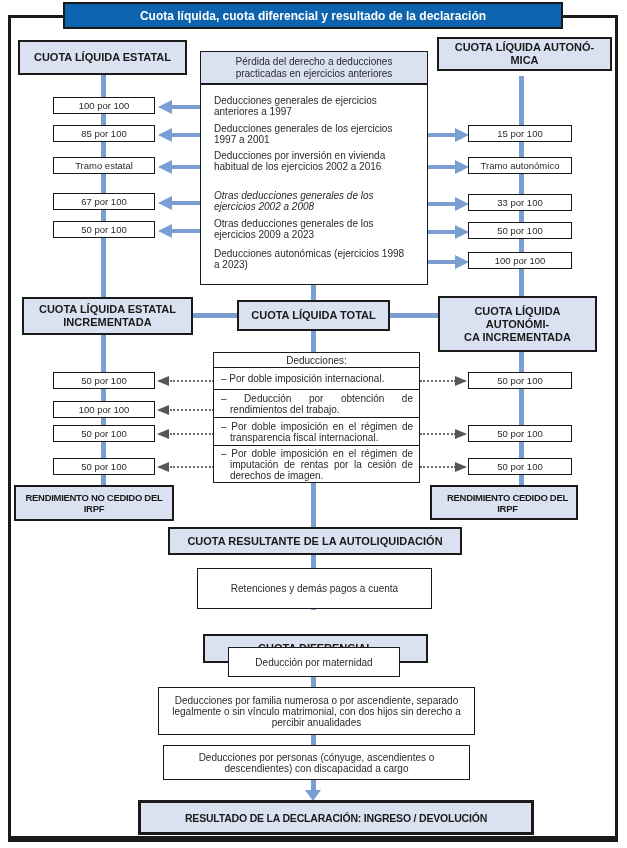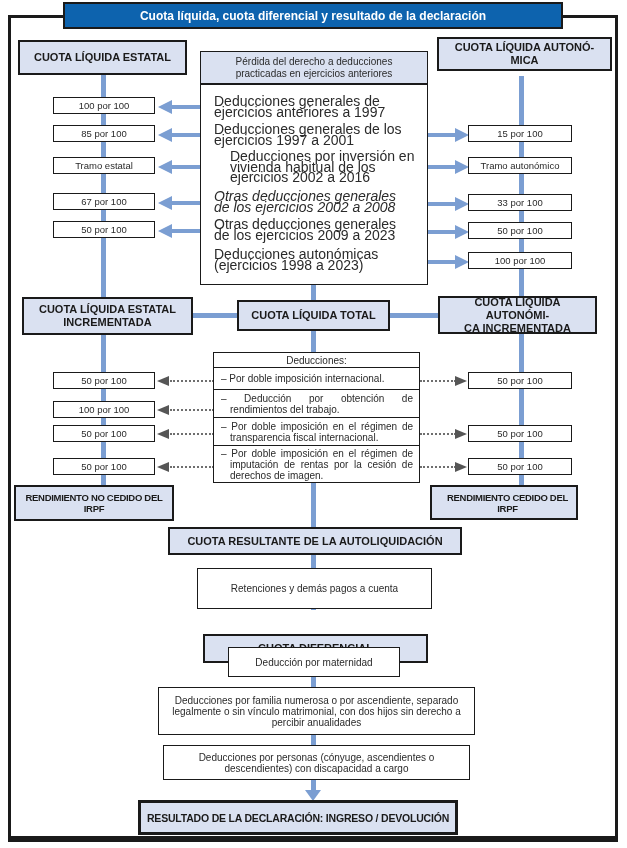--- a/index.html
+++ b/index.html
@@ -42,36 +42,36 @@
   .wbox { position:absolute; background:#fff; border:1.5px solid var(--ink,#1d1d1d);
           color:#2a2a2a; font-size:10px; line-height:11px; z-index:3;
           display:flex; align-items:center; justify-content:center; text-align:center; padding:2px 6px; }
   .rate { position:absolute; width:102px; height:17px; background:#fff; border:1.5px solid var(--ink,#1d1d1d);
           color:#2a2a2a; font-size:9.5px; z-index:3; display:flex; align-items:center; justify-content:center; }
   .perdida { position:absolute; left:200px; top:51px; width:228px; height:33px;
           background:var(--box-bg,#dae1f1); border:1.5px solid var(--ink,#1d1d1d); color:#2a2a2a;
           font-size:10px; line-height:11.5px; z-index:3; display:flex; align-items:center; justify-content:center; text-align:center; padding:2px 8px; }
   .losslist { position:absolute; left:200px; top:84px; width:228px; height:201px;
           background:#fff; border:1.5px solid var(--ink,#1d1d1d); z-index:3; }
-  .lossitem { position:absolute; left:13px; width:197px; color:#2a2a2a; font-size:14px; line-height:10.5px; text-align:left; }
+  .lossitem { position:absolute; left:13px; width:197px; color:#2a2a2a; font-size:10px; line-height:10.5px; text-align:left; }
 
   .dedbox { position:absolute; left:213px; top:352px; width:207px; background:#fff;
           border:1.5px solid var(--ink,#1d1d1d); z-index:3; }
   .dedhdr { height:15px; border-bottom:1.2px solid var(--ink,#1d1d1d); font-size:10px; color:#2a2a2a;
           display:flex; align-items:center; justify-content:center; }
   .dedrow { border-bottom:1.2px solid var(--ink,#1d1d1d); font-size:10px; line-height:11px; color:#2a2a2a;
           text-align:justify; padding:3px 6px 3px 16px; text-indent:-9px; display:flex; align-items:center; }
   .dedrow:last-child { border-bottom:none; }
   .dedrow span { display:block; width:100%; }
 
   .rend { position:absolute; background:var(--box-bg,#dae1f1); border:2px solid var(--ink,#1a1a1a);
           color:#1a1a1a; font-weight:bold; font-size:9.5px; letter-spacing:-0.3px; z-index:3;
           display:flex; align-items:center; justify-content:center; text-align:center; }
 
-  .result { position:absolute; left:138px; top:800px; width:320px; height:35px;
+  .result { position:absolute; left:138px; top:800px; width:396px; height:35px;
           background:var(--box-bg,#dae1f1); border:3px solid var(--ink,#141414); color:#1a1a1a;
           font-weight:bold; font-size:10.5px; letter-spacing:-0.2px; z-index:3;
           display:flex; align-items:center; justify-content:center; text-align:center; }
 </style>
 </head>
 <body>
 
 <div id="canvas">
 
   <div class="frame"></div>
@@ -134,42 +134,42 @@
   <div class="dhead right" style="left:455px;top:462px;"></div>
 
   <div class="hbox" style="left:18px;top:40px;width:169px;height:35px;">CUOTA LÍQUIDA ESTATAL</div>
   <div class="hbox" style="left:437px;top:37px;width:175px;height:34px;">CUOTA LÍQUIDA AUTONÓ-
 MICA</div>
 
   <div class="perdida">Pérdida del derecho a deducciones practicadas en ejercicios anteriores</div>
   <div class="losslist">
     <div class="lossitem" style="top:11px;">Deducciones generales de ejercicios anteriores a 1997</div>
     <div class="lossitem" style="top:39px;">Deducciones generales de los ejercicios 1997 a 2001</div>
-    <div class="lossitem" style="top:66px;margin-left:16px;">Deducciones por inversión en vivienda habitual de los ejercicios 2002 a 2016</div>
+    <div class="lossitem" style="top:66px;">Deducciones por inversión en vivienda habitual de los ejercicios 2002 a 2016</div>
     <div class="lossitem" style="top:106px;font-style:italic;">Otras deducciones generales de los ejercicios 2002 a 2008</div>
     <div class="lossitem" style="top:134px;">Otras deducciones generales de los ejercicios 2009 a 2023</div>
     <div class="lossitem" style="top:164px;">Deducciones autonómicas (ejercicios 1998 a 2023)</div>
   </div>
 
   <div class="rate" style="left:53px;top:97px;">100 por 100</div>
   <div class="rate" style="left:53px;top:125px;">85 por 100</div>
   <div class="rate" style="left:53px;top:157px;">Tramo estatal</div>
   <div class="rate" style="left:53px;top:193px;">67 por 100</div>
   <div class="rate" style="left:53px;top:221px;">50 por 100</div>
 
   <div class="rate" style="left:468px;top:125px;width:104px;">15 por 100</div>
   <div class="rate" style="left:468px;top:157px;width:104px;">Tramo autonómico</div>
   <div class="rate" style="left:468px;top:194px;width:104px;">33 por 100</div>
   <div class="rate" style="left:468px;top:222px;width:104px;">50 por 100</div>
   <div class="rate" style="left:468px;top:252px;width:104px;">100 por 100</div>
 
   <div class="hbox" style="left:22px;top:297px;width:171px;height:38px;">CUOTA LÍQUIDA ESTATAL
 INCREMENTADA</div>
   <div class="hbox" style="left:237px;top:300px;width:153px;height:31px;">CUOTA LÍQUIDA TOTAL</div>
-  <div class="hbox" style="left:438px;top:296px;width:159px;height:38px;">CUOTA LÍQUIDA AUTONÓMI-
+  <div class="hbox" style="left:438px;top:296px;width:159px;height:56px;">CUOTA LÍQUIDA AUTONÓMI-
 CA INCREMENTADA</div>
 
   <div class="dedbox">
     <div class="dedhdr">Deducciones:</div>
     <div class="dedrow" style="height:22px;">
         <span>– Por doble imposición internacional.</span>
       </div>
     <div class="dedrow" style="height:28px;">
         <span>– Deducción por obtención de rendimientos del trabajo.</span>
       </div>

